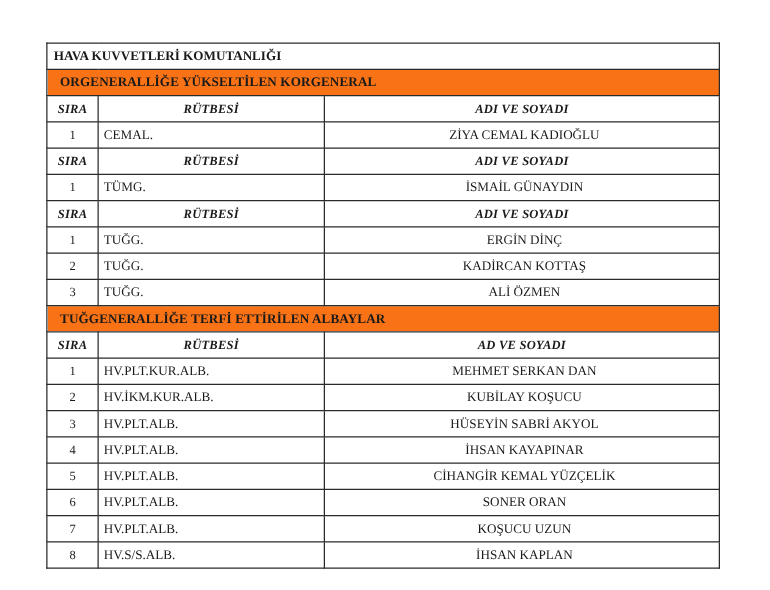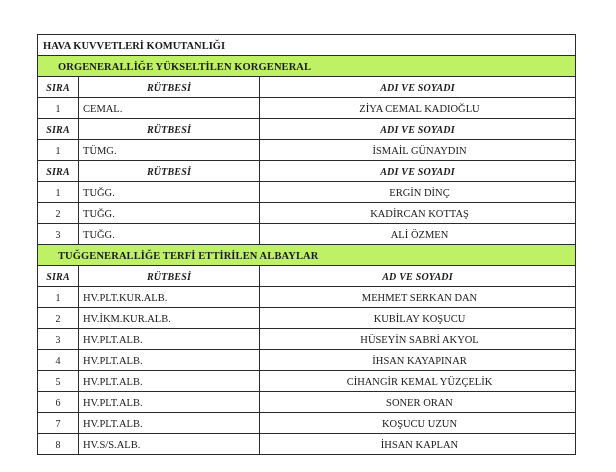--- a/index.html
+++ b/index.html
@@ -43,25 +43,25 @@
     white-space: nowrap;
   }
 
   
   .col-sira   { width: 41px; }
   .col-rutbe  { width: 181px; }
   .col-ad     { width: 316px; }
 
   
   td.banner {
-    background: #bef264;
+    background: #f97316;
     font-weight: bold;
     font-size: 10.5px;
     letter-spacing: 0.1px;
-    padding-left: 20px;
+    padding-left: 10px;
   }
   td.doc-title {
     background: #ffffff;
     font-weight: bold;
     font-size: 10.5px;
     padding-left: 5px;
   }
 
   
   td.chead {

